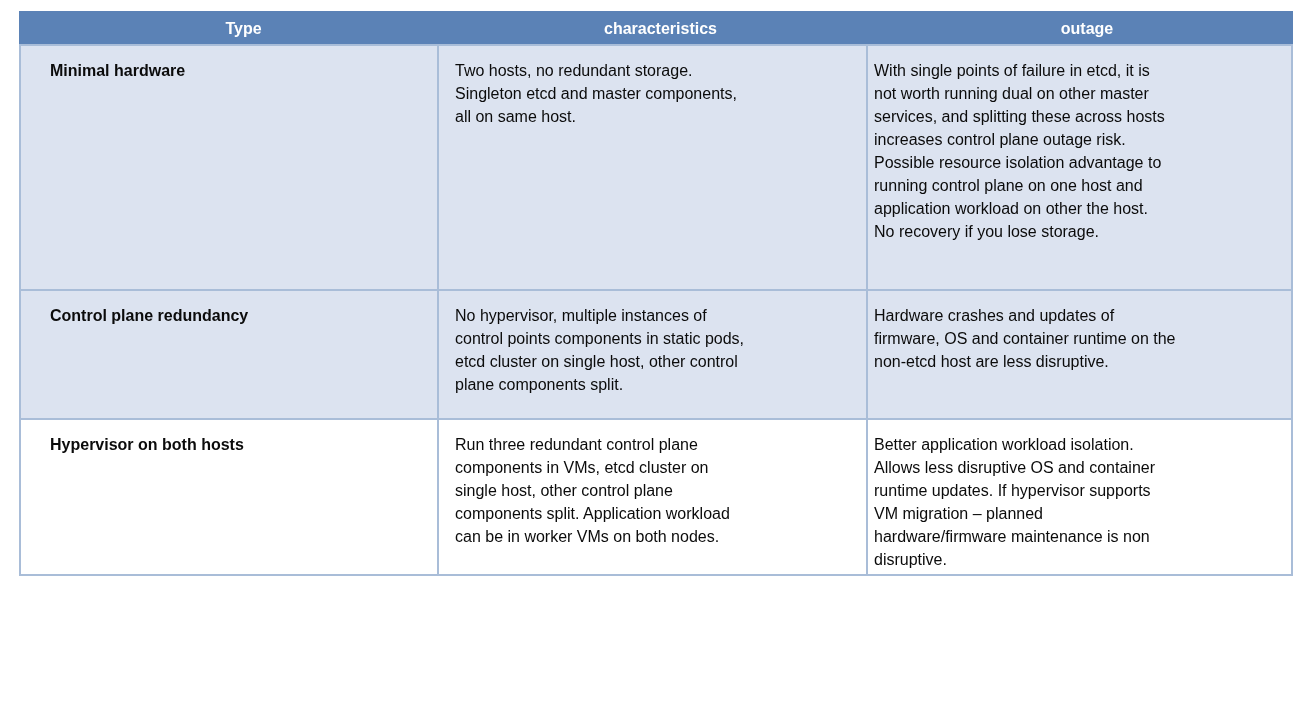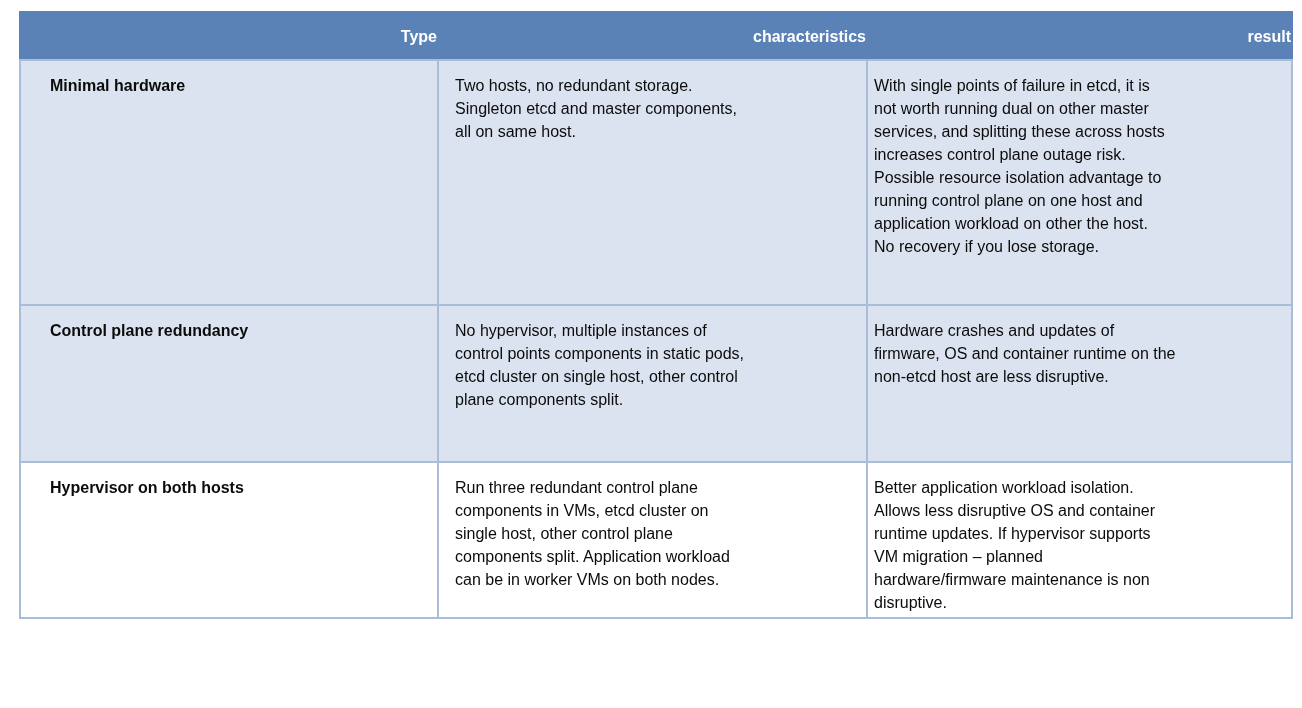--- a/index.html
+++ b/index.html
@@ -37,22 +37,22 @@
   col.col-char   { width: 429px; }
   col.col-result { width: 425px; }
 
   th {
     box-sizing: border-box;
     background: var(--header-bg);
     color: var(--header-text);
     font-weight: bold;
     font-size: 16px;
     line-height: 23px;
-    text-align: right;
-    height: 48px;
+    text-align: center;
+    height: 33px;
     vertical-align: middle;
     padding: 0;
     border: 2px solid var(--header-bg);
     border-bottom: 2px solid var(--border);
   }
   th.h-type   { padding-left: 29px; }
   th.h-char   { padding-left: 16px; }
   th.h-result { padding-left: 15px; }
 
   td {
@@ -67,39 +67,39 @@
     background: var(--row-bg);
   }
   td.type-cell   { font-weight: bold; padding-left: 29px; }
   td.char-cell   { padding-left: 16px; }
   td.result-cell { padding-left: 6px; }
 
   tr.alt td { background: var(--row-alt-bg); }
 
   tr.r1 td { height: 245px; }
   tr.r2 td { height: 76px; }
-  tr.r3 td { height: 157px; }
+  tr.r3 td { height: 129px; }
   tr.r4 td { height: 156px; }
 </style>
 </head>
 <body>
 
 <div class="page">
   <div class="table-wrap">
     <table class="cluster-table">
       <colgroup>
         <col class="col-type">
         <col class="col-char">
         <col class="col-result">
       </colgroup>
       <thead>
         <tr class="header-row">
           <th class="h-type">Type</th>
           <th class="h-char">characteristics</th>
-          <th class="h-result">result</th>
+          <th class="h-result">outage</th>
         </tr>
       </thead>
       <tbody>
         <tr class="alt r1">
           <td class="type-cell">Minimal hardware</td>
           <td class="char-cell">Two hosts, no redundant storage.
 Singleton etcd and master components,
 all on same host.</td>
           <td class="result-cell">With single points of failure in etcd, it is
 not worth running dual on other master

